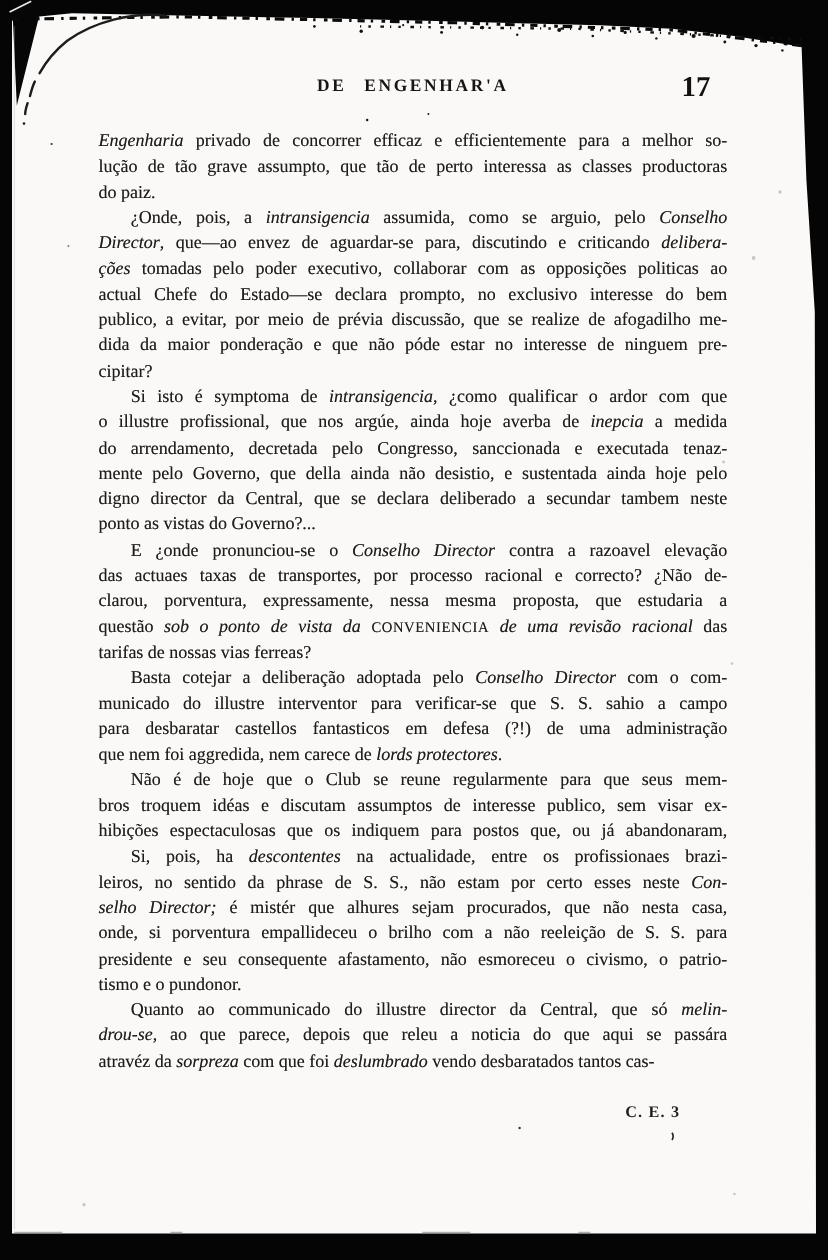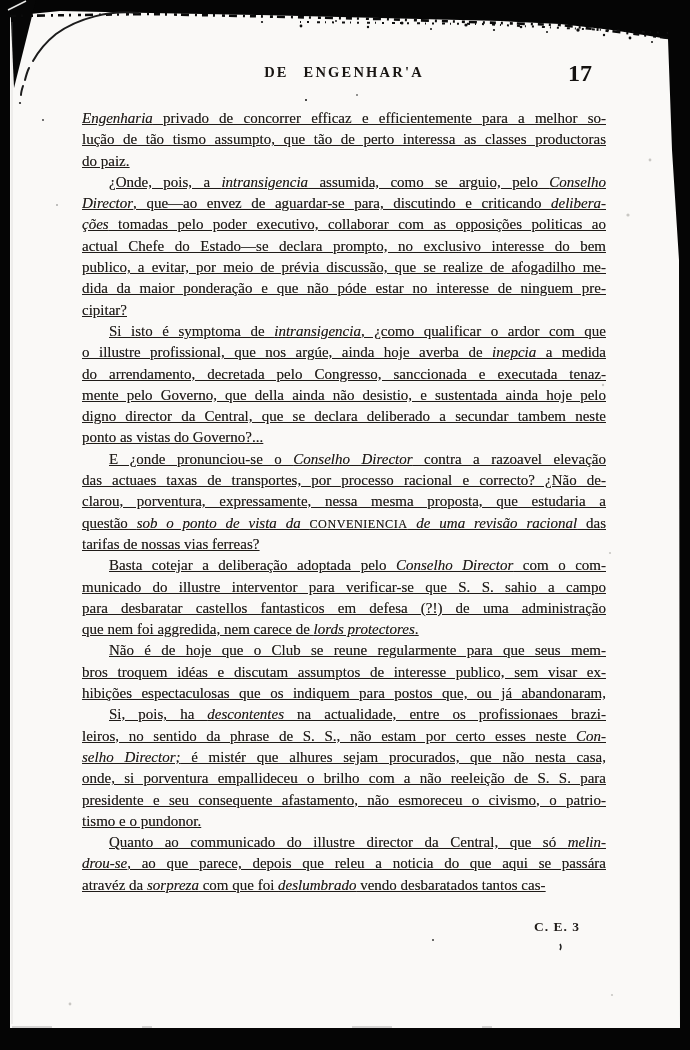--- a/index.html
+++ b/index.html
@@ -16,35 +16,34 @@
     letter-spacing:2.2px;word-spacing:9px;color:#181512;
   }
   .pagenum{
     position:absolute;right:14px;top:-4px;font-size:24px;font-weight:700;color:#141210;
   }
   
   .text-block{
     position:absolute;left:82px;top:108px;width:524px;
     font-size:15px;color:#201c19;
     text-shadow:0 0 .4px rgba(30,26,22,.55);
-    text-decoration:underline;
   }
   .para{margin:0;padding:0;}
   .line{
     line-height:21.3px;height:21.3px;overflow:hidden;
     text-align:justify;text-align-last:justify;
   }
   .lastline{text-align-last:left;}
   .ind{text-indent:27px;}
   .r-i{font-style:italic;}
   .r-n{font-style:normal;}
   .r-sc{font-size:12.2px;letter-spacing:.5px;}
   
   .footer{
-    position:absolute;left:90px;top:919px;width:524px;
+    position:absolute;left:77px;top:919px;width:524px;
     text-align:right;padding-right:34px;box-sizing:border-box;
     font-size:13.5px;font-weight:600;color:#211d1a;letter-spacing:1px;
   }
 </style>
 </head>
 <body>
 
 <div class="canvas" style="background: rgb(5, 5, 5);">
 
   <svg class="scan-svg" width="690" height="1050" viewBox="0 0 690 1050" aria-hidden="true">
@@ -105,21 +104,21 @@
   <div class="textlayer">
 
     <div class="header">
       <span class="running-title">DE  ENGENHAR'A</span>
       <span class="pagenum">17</span>
     </div>
 
     <div class="text-block" style="color: rgb(32, 28, 25);">
         <div class="para">
           <div class="line"><span class="r-i">Engenharia</span><span class="r-n"> privado de concorrer efficaz e efficientemente para a melhor so-</span></div>
-          <div class="line"><span class="r-n">lução de tão tismo assumpto, que tão de perto interessa as classes productoras</span></div>
+          <div class="line"><span class="r-n">lução de tão grave assumpto, que tão de perto interessa as classes productoras</span></div>
           <div class="line lastline"><span class="r-n">do paiz.</span></div>
         </div>
         <div class="para">
           <div class="line ind"><span class="r-n">¿Onde, pois, a </span><span class="r-i">intransigencia</span><span class="r-n"> assumida, como se arguio, pelo </span><span class="r-i">Conselho</span></div>
           <div class="line"><span class="r-i">Director</span><span class="r-n">, que—ao envez de aguardar-se para, discutindo e criticando </span><span class="r-i">delibera-</span></div>
           <div class="line"><span class="r-i">ções</span><span class="r-n"> tomadas pelo poder executivo, collaborar com as opposições politicas ao</span></div>
           <div class="line"><span class="r-n">actual Chefe do Estado—se declara prompto, no exclusivo interesse do bem</span></div>
           <div class="line"><span class="r-n">publico, a evitar, por meio de prévia discussão, que se realize de afogadilho me-</span></div>
           <div class="line"><span class="r-n">dida da maior ponderação e que não póde estar no interesse de ninguem pre-</span></div>
           <div class="line lastline"><span class="r-n">cipitar?</span></div>

